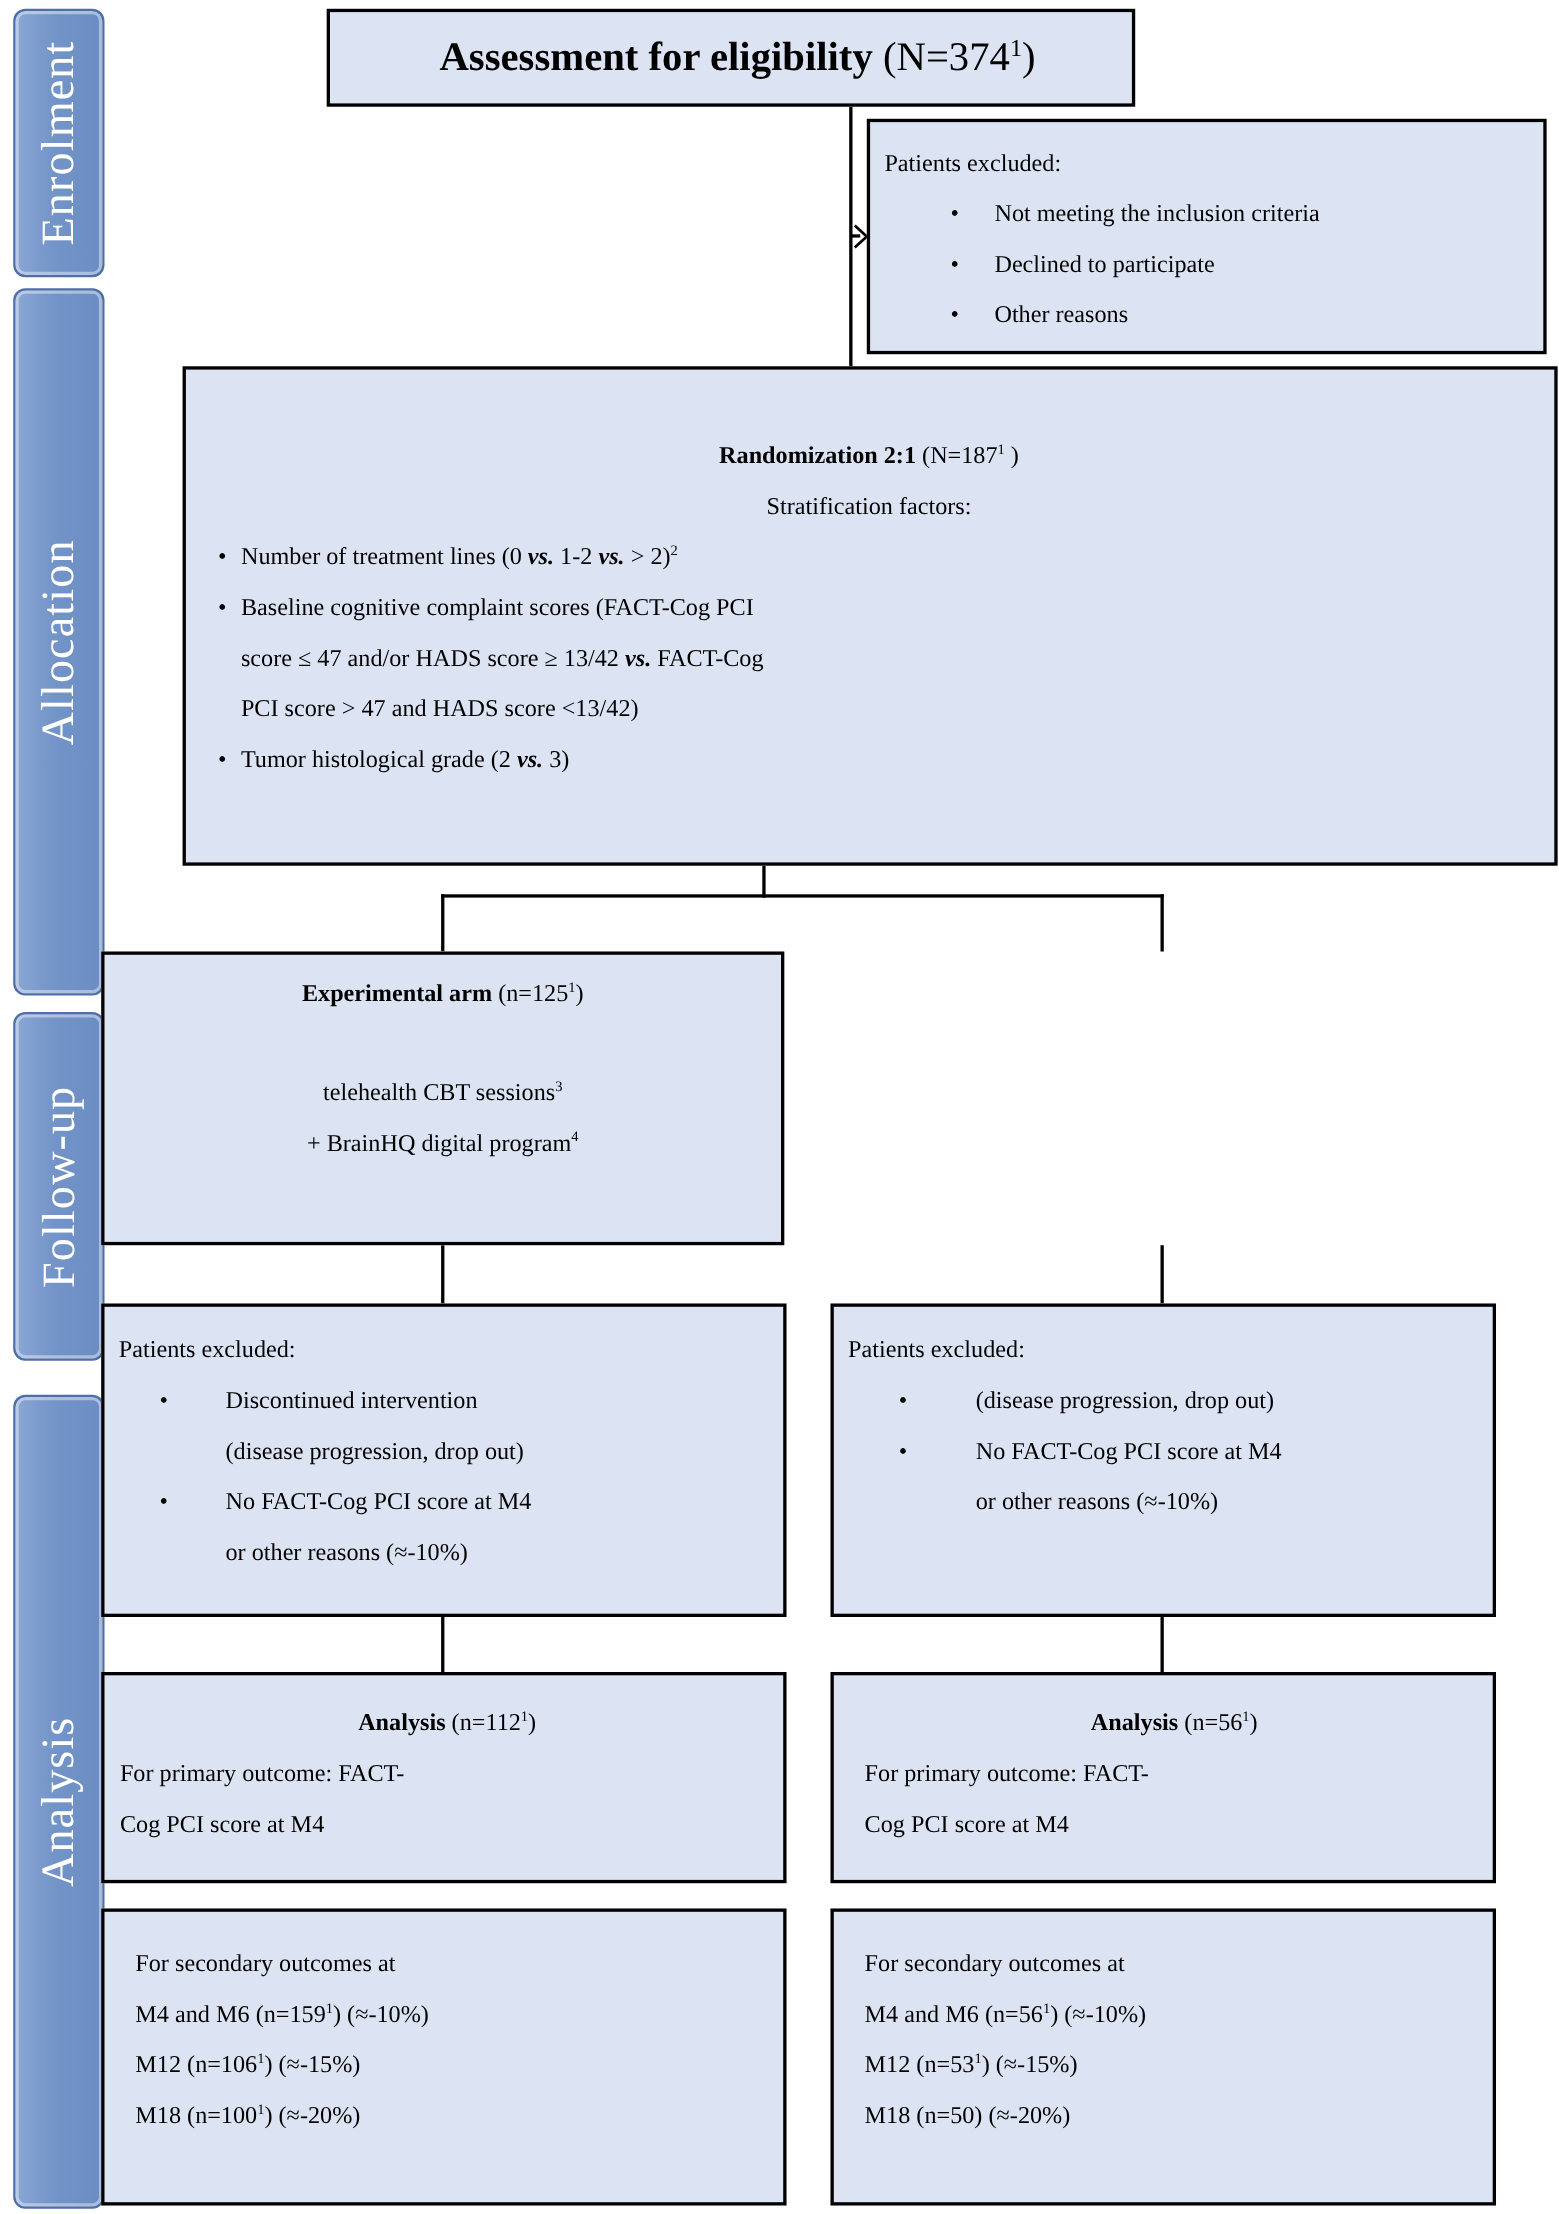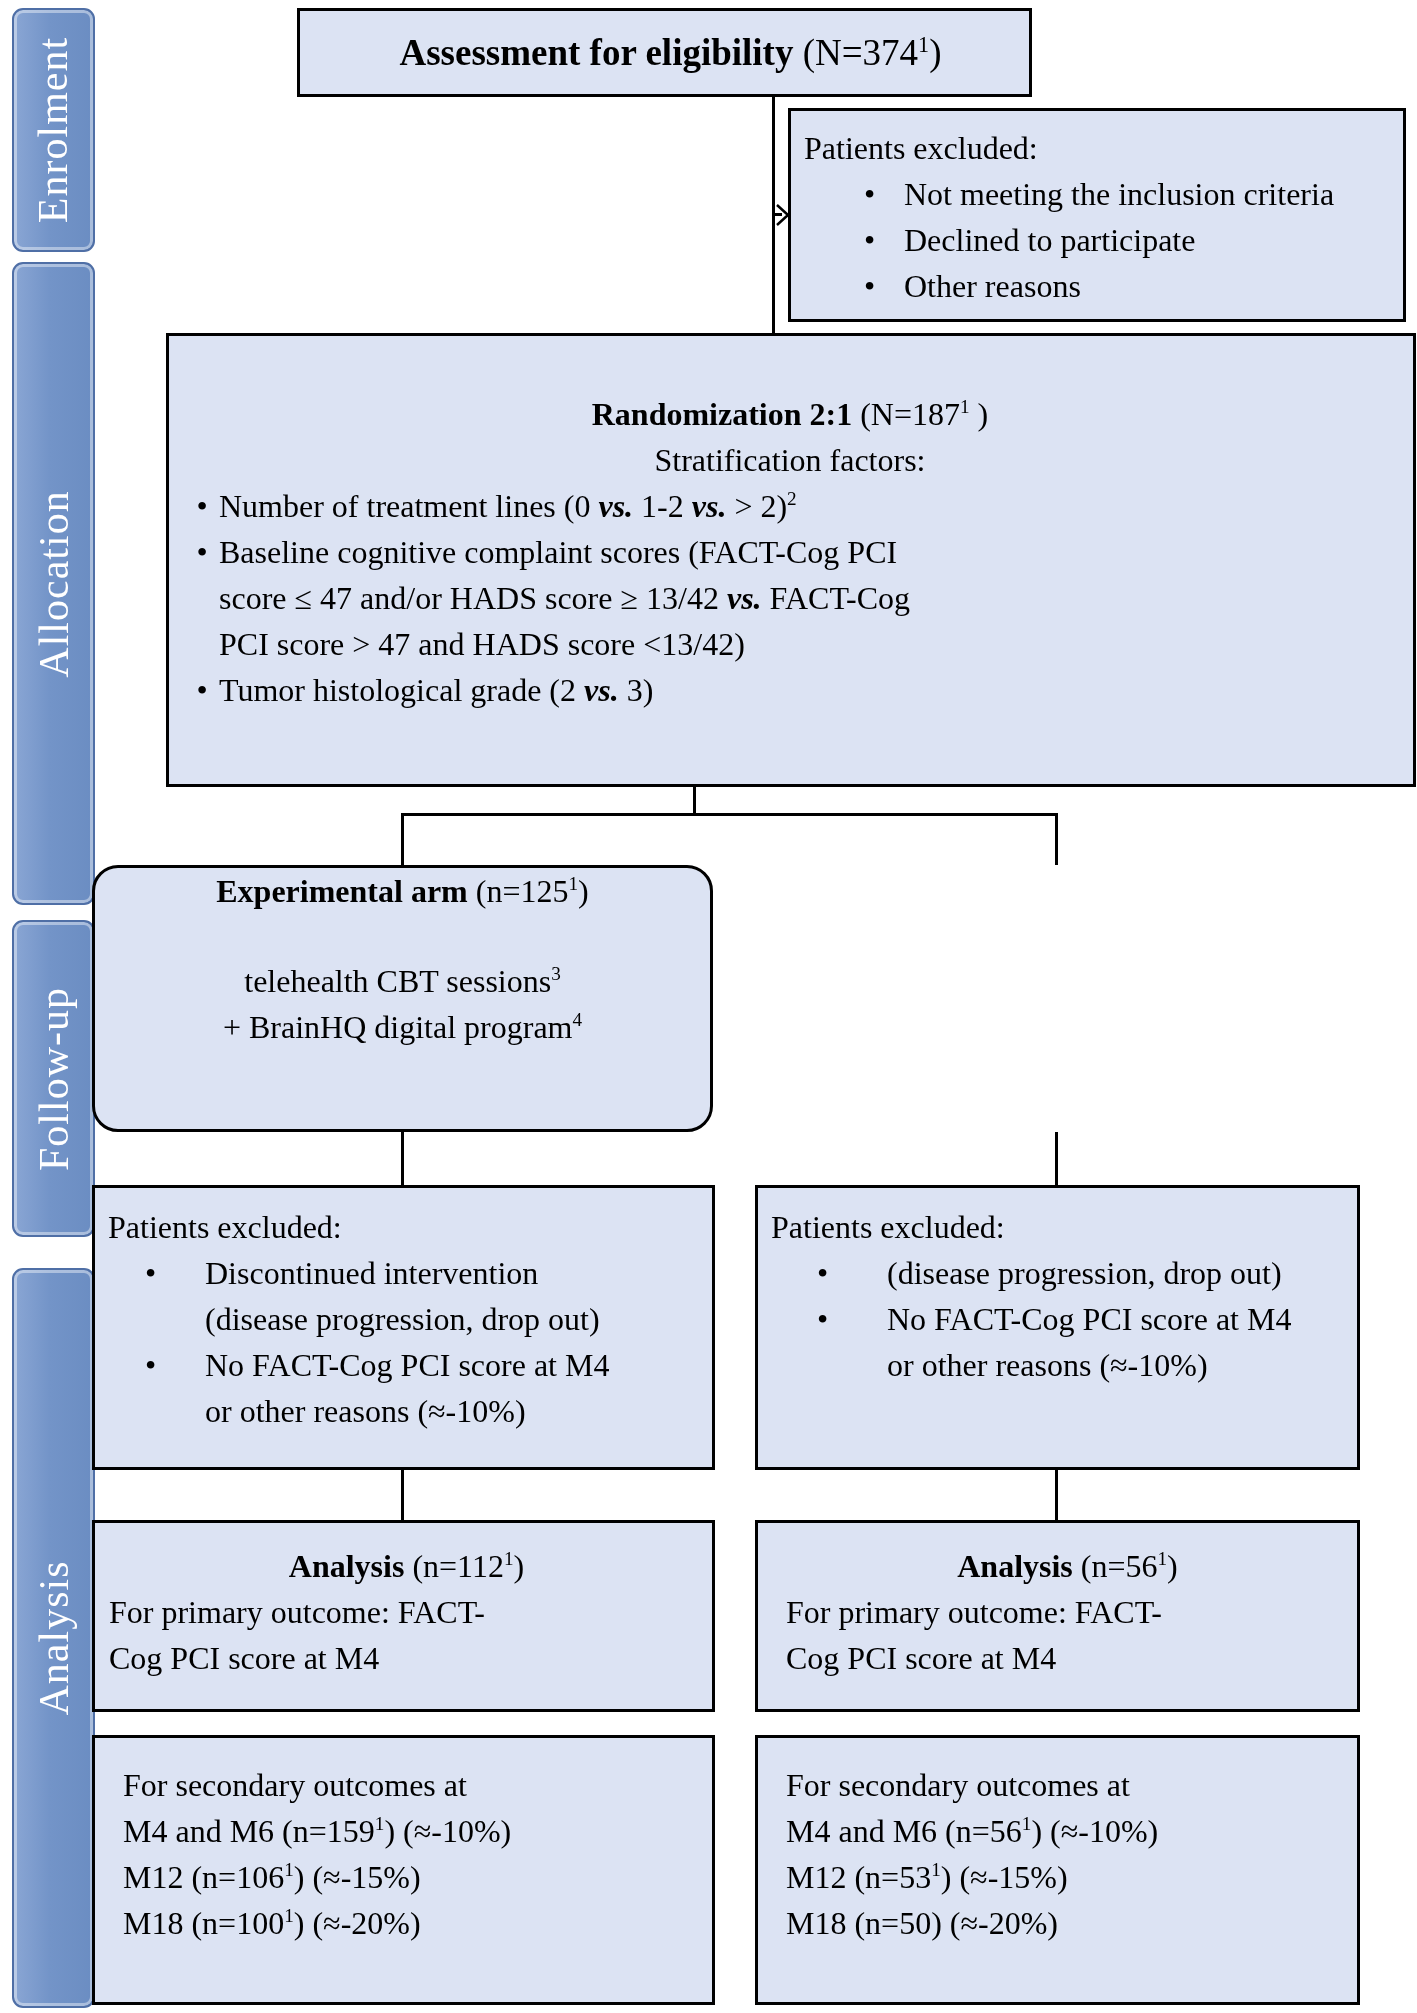--- a/index.html
+++ b/index.html
@@ -9,37 +9,37 @@
   
   .tab{position:absolute;left:12px;width:83px;border-radius:11px;
        background:linear-gradient(90deg,#8aa6d4 0%,#7394c8 45%,#6b8dc2 100%);
        border:2px solid #4f6fa6;
        box-shadow:inset 0 0 0 3px rgba(255,255,255,0.42);
        display:flex;align-items:center;justify-content:center;box-sizing:border-box;}
   .tab-text{transform:rotate(-90deg);white-space:nowrap;color:#fff;font-size:42px;letter-spacing:1px;}
 
   
   .box{position:absolute;background:#dce3f3;border:3px solid #000;box-sizing:border-box;
-       font-size:32px;line-height:46px;}
+       font-size:22px;line-height:46px;}
   .tline{white-space:nowrap;}
   .center{text-align:center;}
   .vcenter{display:flex;align-items:center;justify-content:center;padding-left:12px;}
   .b{font-weight:bold;}
   .i{font-style:italic;font-weight:bold;}
   .s{font-size:60%;vertical-align:super;line-height:0;}
 
   .brow{display:flex;align-items:flex-start;}
   .bdot{flex:0 0 auto;text-align:center;}
   .bbody{flex:1 1 auto;min-width:0;}
 
   
   .box-assessment{font-size:37px;}
   .box-randomization{padding:55px 18px 0 16px;}
   .box-randomization .brow .bdot{width:34px;}
-  .box-arm{border-radius:26px;}
+  .box-arm{padding-top:12px;}
   .arm-lines{margin-top:44px;}
   .box-followup{padding:16px 8px 0 13px;}
   .box-followup .brow{margin-left:25px;}
   .box-followup .brow .bdot{width:60px;text-align:left;padding-left:12px;}
   .box-followup-r .brow{margin-left:32px;}
   .box-followup-r .brow .bdot{width:70px;text-align:left;padding-left:14px;}
   .box-excluded{padding:14px 8px 0 13px;}
   .box-excluded .brow{margin-left:56px;}
   .box-excluded .brow .bdot{width:40px;text-align:left;padding-left:4px;}
   .box-analysis{padding:20px 8px 0 14px;}

